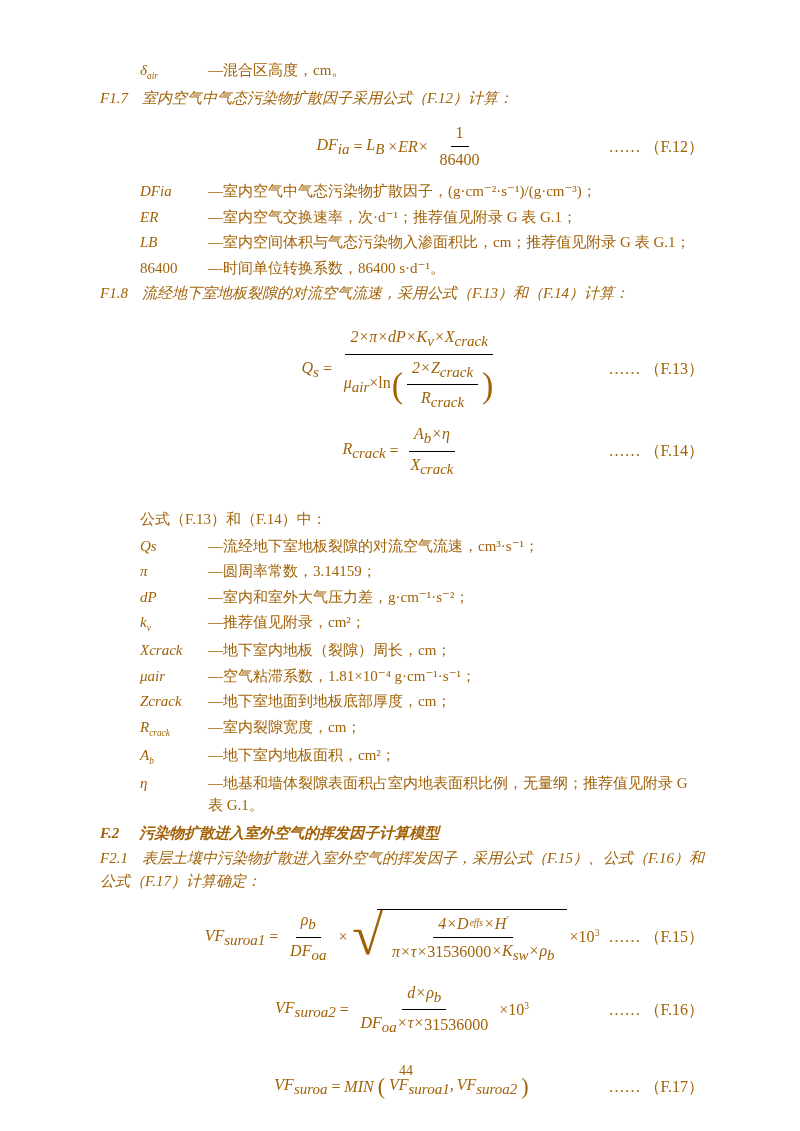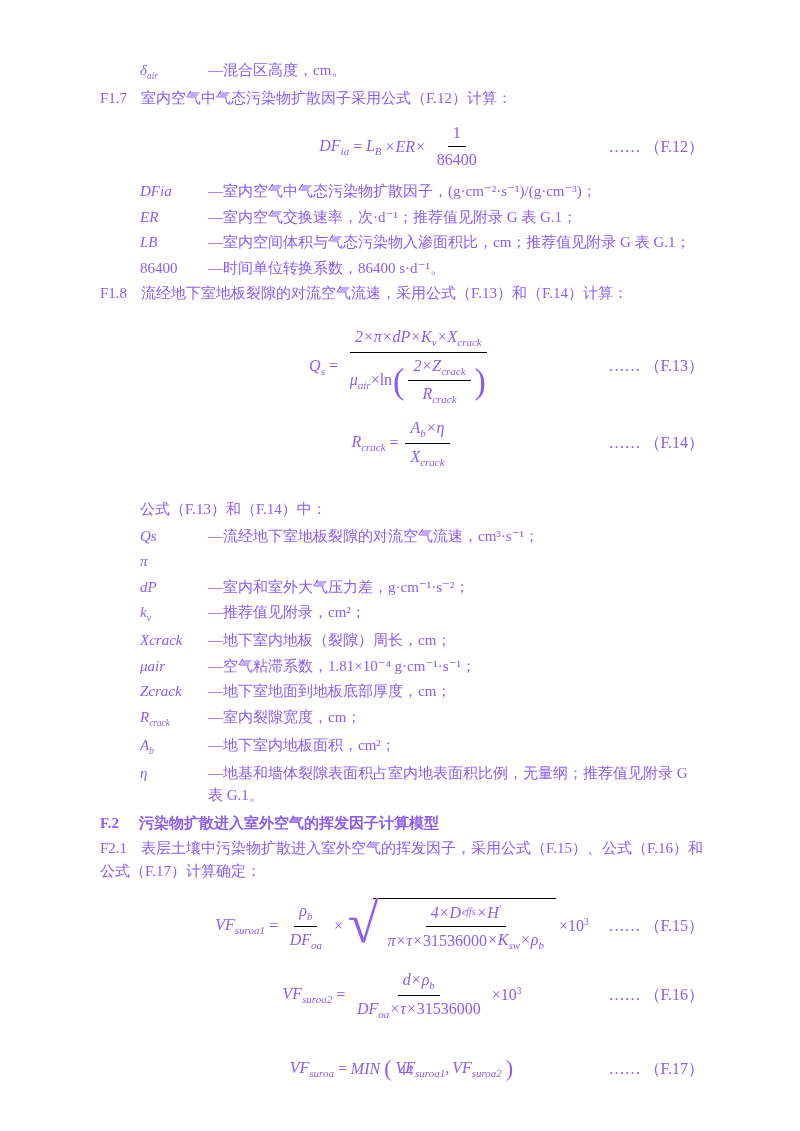--- a/index.html
+++ b/index.html
@@ -1,48 +1,48 @@
 <!DOCTYPE html>
 <html><head>
 <meta charset="utf-8">
 <style>
   html,body{margin:0;padding:0;background:#e8e8e8;}
   .page{
     position:relative;
     width:800px;height:1131px;
     margin:0 auto;
     background:#ffffff;
-    color:#8b5cf6;
+    color:#a16207;
     font-family:"Liberation Serif","DejaVu Serif",serif;
     font-size:15px;
     line-height:1.5;
     box-sizing:border-box;
     padding:56px 96px 0 100px;
     overflow:hidden;
   }
-  .para{margin:3px 0;}
+  .para{margin:3px 0;font-style:italic;}
   .pid{margin-right:14px;}
   .h2{font-weight:bold;margin:5px 0 2px;}
   .h2 .pid{margin-right:20px;}
   .intro{margin:8px 0 3px 40px;}
   .intro2{margin:28px 0 4px 40px;}
 
   
   .def{display:flex;margin:3px 0 3px 40px;}
   .def .sym{flex:none;width:68px;font-style:italic;}
   .def .sym.up{font-style:normal;}
   .def .desc{flex:1;}
   .def sub, .syminline sub{font-size:0.62em;font-style:italic;}
 
   
   .feq{display:grid;grid-template-columns:1fr auto 1fr;align-items:center;}
   .fb{grid-column:2;display:flex;align-items:center;font-style:italic;font-size:16px;white-space:nowrap;gap:3px;}
   .ft{grid-column:3;justify-self:end;font-style:normal;font-size:16px;}
   .v{display:inline-block;}
-  .fb sub{font-size:11px;font-style:italic;}
+  .fb sub{font-size:15px;font-style:italic;}
   .fb sup{font-size:9.5px;}
   .up{font-style:normal;}
   .frac{display:inline-flex;flex-direction:column;align-items:center;margin:0 3px;}
   .frac .top{display:flex;align-items:center;justify-content:center;border-bottom:1px solid #000;padding:0 5px 1px;}
   .frac .bot{display:flex;align-items:center;justify-content:center;padding:1px 5px 0;}
   .bigp{font-style:normal;font-weight:300;font-size:34px;line-height:1;transform:scaleY(1.05);margin:0 1px;}
   .sqrt{display:flex;align-items:center;margin-left:1px;}
   .rad{font-style:normal;font-weight:100;font-size:56px;line-height:0.85;margin-right:-6px;transform:translateY(-2px);}
   .sqrt .inner{border-top:1.6px solid #000;padding:2px 4px 0 7px;display:flex;align-items:flex-start;}
   .supsub{display:inline-flex;flex-direction:row;align-items:flex-start;font-size:9.5px;line-height:1.05;margin:0 1px;}
@@ -143,20 +143,21 @@
   </div>
 
   <p class="intro2">公式（F.13）和（F.14）中：</p>
 
   <div class="def">
     <span class="sym">Qs</span>
     <span class="desc">—流经地下室地板裂隙的对流空气流速，cm³·s⁻¹；</span>
   </div>
   <div class="def">
     <span class="sym">π</span>
+    <span class="desc">—圆周率常数，3.14159；</span>
   </div>
   <div class="def">
     <span class="sym">dP</span>
     <span class="desc">—室内和室外大气压力差，g·cm⁻¹·s⁻²；</span>
   </div>
   <div class="def">
     <span class="sym"><span>k</span><sub>v</sub></span>
     <span class="desc">—推荐值见附录，cm²；</span>
   </div>
   <div class="def">

